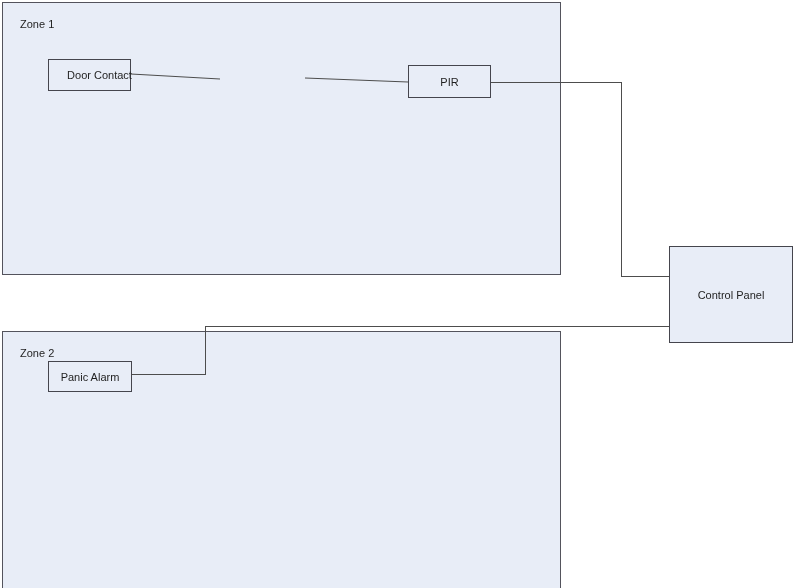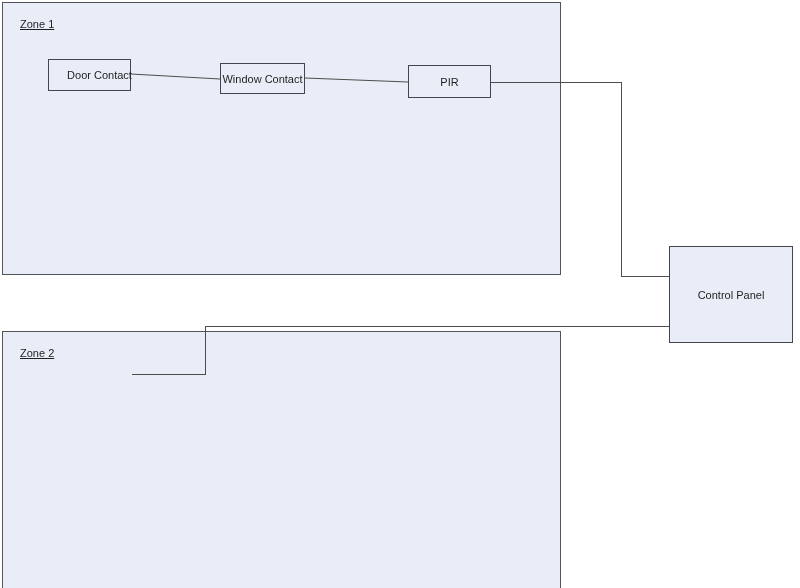--- a/index.html
+++ b/index.html
@@ -22,21 +22,20 @@
     border: 1px solid #53535c;
     box-sizing: border-box;
   }
   .zone-label {
     position: absolute;
     left: 17px;
     top: 15px;
     font-size: 11px;
     color: #1f1f1f;
     white-space: nowrap;
-    text-decoration: underline;
   }
   .node {
     position: absolute;
     background: #e8edf7;
     border: 1px solid #45454d;
     box-sizing: border-box;
     display: flex;
     align-items: center;
     justify-content: center;
     font-size: 11px;
@@ -83,26 +82,26 @@
     <line x1="131" y1="74" x2="220" y2="79"></line>
     <line x1="305" y1="78" x2="408" y2="82"></line>
     <polyline points="491,82 621,82 621,276 669,276" shape-rendering="crispEdges"></polyline>
     <polyline points="132,374 205,374 205,326 669,326" shape-rendering="crispEdges"></polyline>
   </svg>
 
   <div class="node" id="node-door-contact">
     <span>Door Contact</span>
   </div>
 
-  <div class="node" id="node-window-contact">
-    <span>Window Contact</span>
-  </div>
 
   <div class="node" id="node-pir">
     <span>PIR</span>
   </div>
 
+  <div class="node" id="node-panic-alarm">
+    <span>Panic Alarm</span>
+  </div>
 
   <div class="node" id="node-control-panel">
     <span>Control Panel</span>
   </div>
 
 </div>
 
 </body></html>

